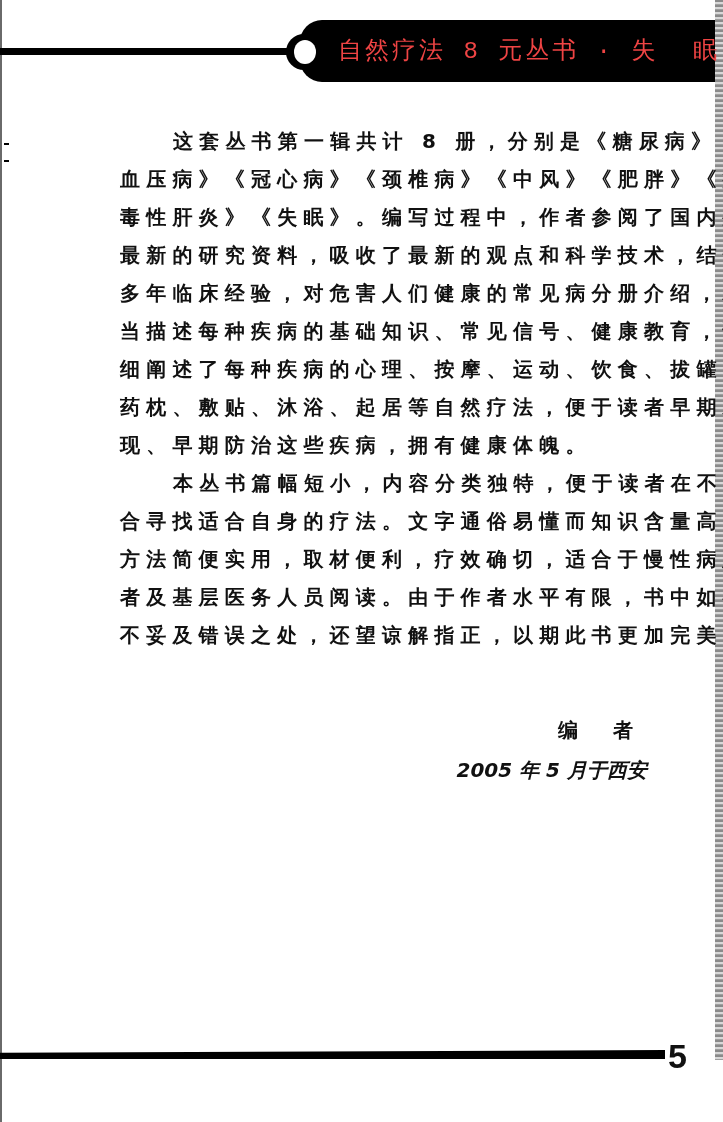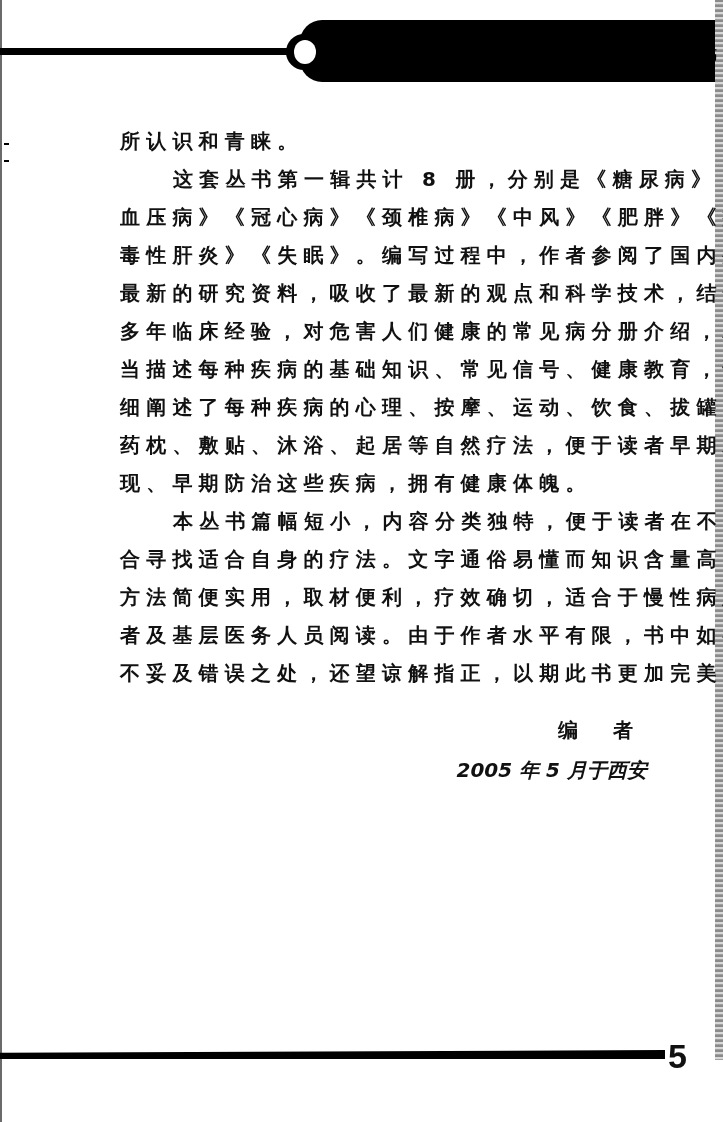--- a/index.html
+++ b/index.html
@@ -20,21 +20,21 @@
       border-radius: 22px 0 0 22px;
     }
     .header-notch {
       position: absolute; left: 286px; top: 34px; width: 36px; height: 36px; background: #000; border-radius: 50%;
     }
     .header-dot {
       position: absolute; left: 294px; top: 40px; width: 22px; height: 24px; background: #fff; border-radius: 50%;
     }
     .header-title {
       position: absolute; left: 338px; top: 32px; height: 40px; line-height: 40px;
-      color: #000000; font-family: Liberation Mono, monospace; font-size: 24px; letter-spacing: 3px;
+      color: #ef4444; font-family: Liberation Mono, monospace; font-size: 24px; letter-spacing: 3px;
       white-space: pre;
     }
     
     .content { position: absolute; left: 120px; top: 122px; width: 540px; }
     .line {
       height: 38px; line-height: 38px; font-size: 20px; font-weight: bold;
       letter-spacing: 6.2px; white-space: nowrap;
       font-family: "DejaVu Sans", "Liberation Sans", sans-serif;
     }
     .indent { padding-left: 53px; }
@@ -62,21 +62,20 @@
 
 <div>
   <div class="header-line"></div>
   <div class="header-notch"></div>
   <div class="header-tag"></div>
   <div class="header-dot"></div>
   <div class="header-title">自然疗法 8 元丛书 · 失  眠</div>
 </div>
 
 <div class="content">
-  <div class="line">所认识和青睐。</div>
   <div class="line indent">这套丛书第一辑共计 8 册，分别是《糖尿病》《高</div>
   <div class="line">血压病》《冠心病》《颈椎病》《中风》《肥胖》《病</div>
   <div class="line">毒性肝炎》《失眠》。编写过程中，作者参阅了国内外</div>
   <div class="line">最新的研究资料，吸收了最新的观点和科学技术，结合</div>
   <div class="line">多年临床经验，对危害人们健康的常见病分册介绍，精</div>
   <div class="line">当描述每种疾病的基础知识、常见信号、健康教育，详</div>
   <div class="line">细阐述了每种疾病的心理、按摩、运动、饮食、拔罐、</div>
   <div class="line">药枕、敷贴、沐浴、起居等自然疗法，便于读者早期发</div>
   <div class="line">现、早期防治这些疾病，拥有健康体魄。</div>
   <div class="line indent">本丛书篇幅短小，内容分类独特，便于读者在不同场</div>

